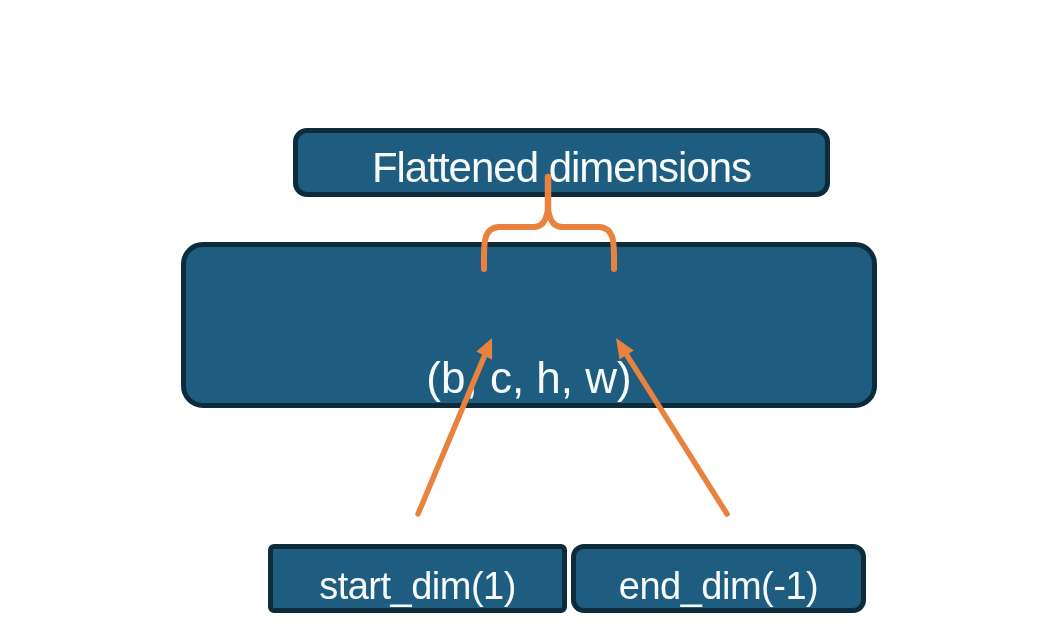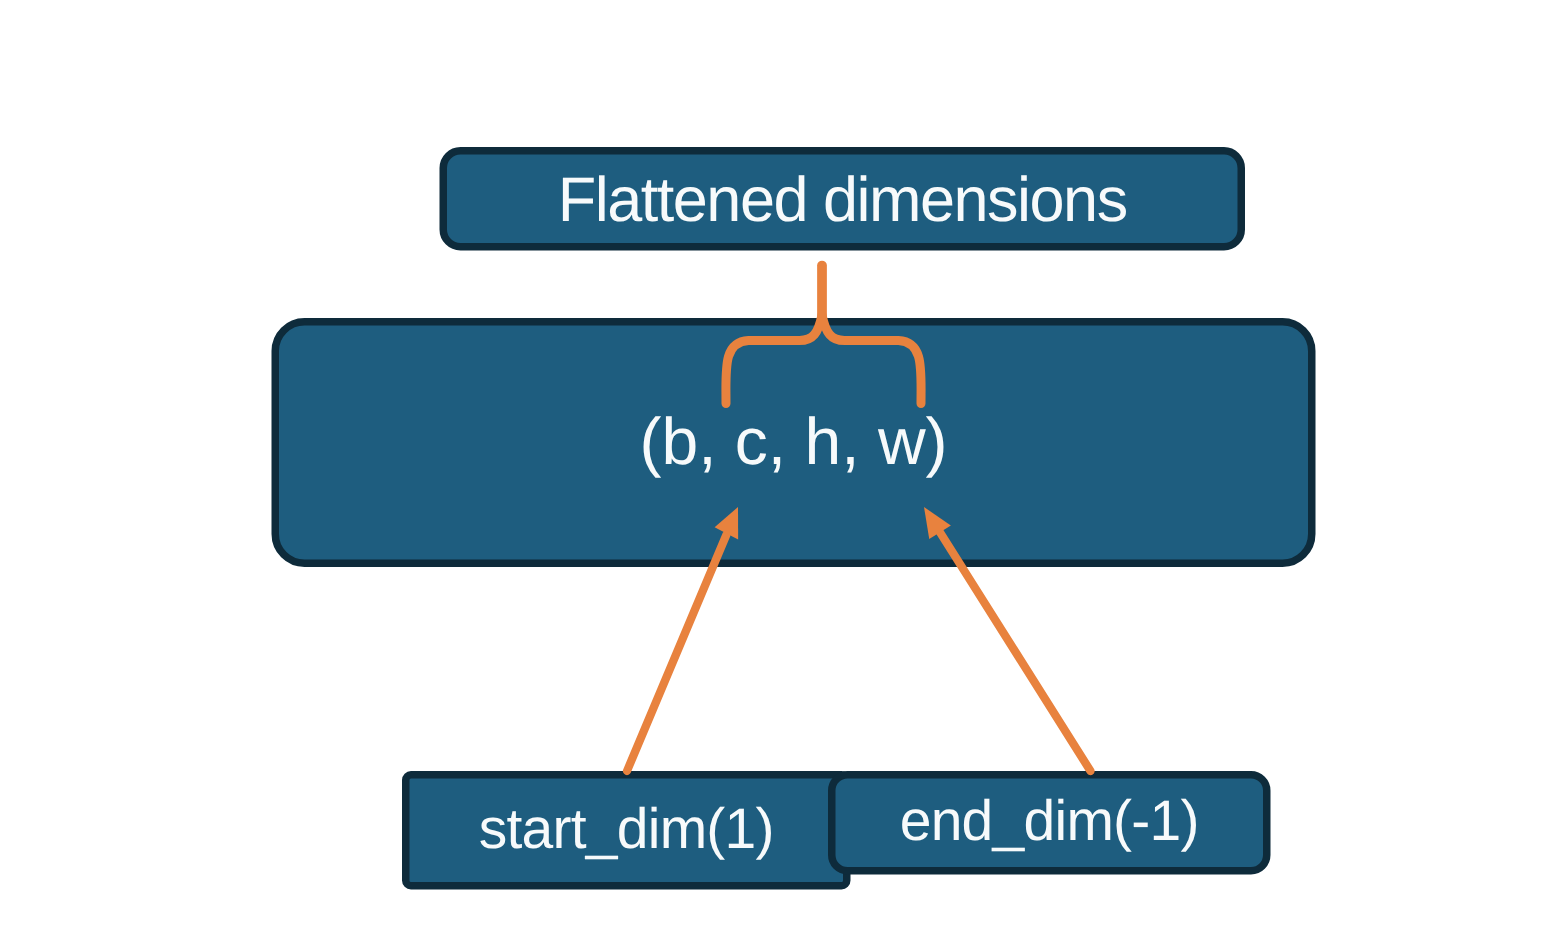--- a/index.html
+++ b/index.html
@@ -15,48 +15,49 @@
     background: var(--background, #ffffff);
     overflow: hidden;
   }
   .node {
     position: absolute;
     box-sizing: border-box;
     background: var(--box-fill, #1E5D7F);
     border: 5px solid var(--box-border, #0E2B3B);
     color: var(--text-color, #F7FAFB);
     display: flex;
-    align-items: center;
+    align-items: flex-end;
     justify-content: center;
     text-align: center;
     white-space: nowrap;
+    margin-top: 30px;
   }
   .node-title {
     left: 293px; top: 98px;
     width: 537px; height: 69px;
     border-radius: 14px;
     font-size: 42px;
     letter-spacing: -1px;
   }
   .node-tensor {
     left: 181px; top: 212px;
     width: 696px; height: 166px;
     border-radius: 22px;
     font-size: 44px;
     letter-spacing: 0px;
   }
   .node-start {
     left: 268px; top: 514px;
-    width: 299px; height: 79px;
+    width: 299px; height: 69px;
     border-radius: 6px;
     font-size: 38px;
     letter-spacing: -0.5px;
   }
   .node-end {
-    left: 552px; top: 514px;
+    left: 571px; top: 514px;
     width: 295px; height: 69px;
     border-radius: 13px;
     font-size: 38px;
     letter-spacing: -0.5px;
   }
   .overlay {
     position: absolute;
     left: 0; top: 0;
     width: 1038px; height: 632px;
     pointer-events: none;

